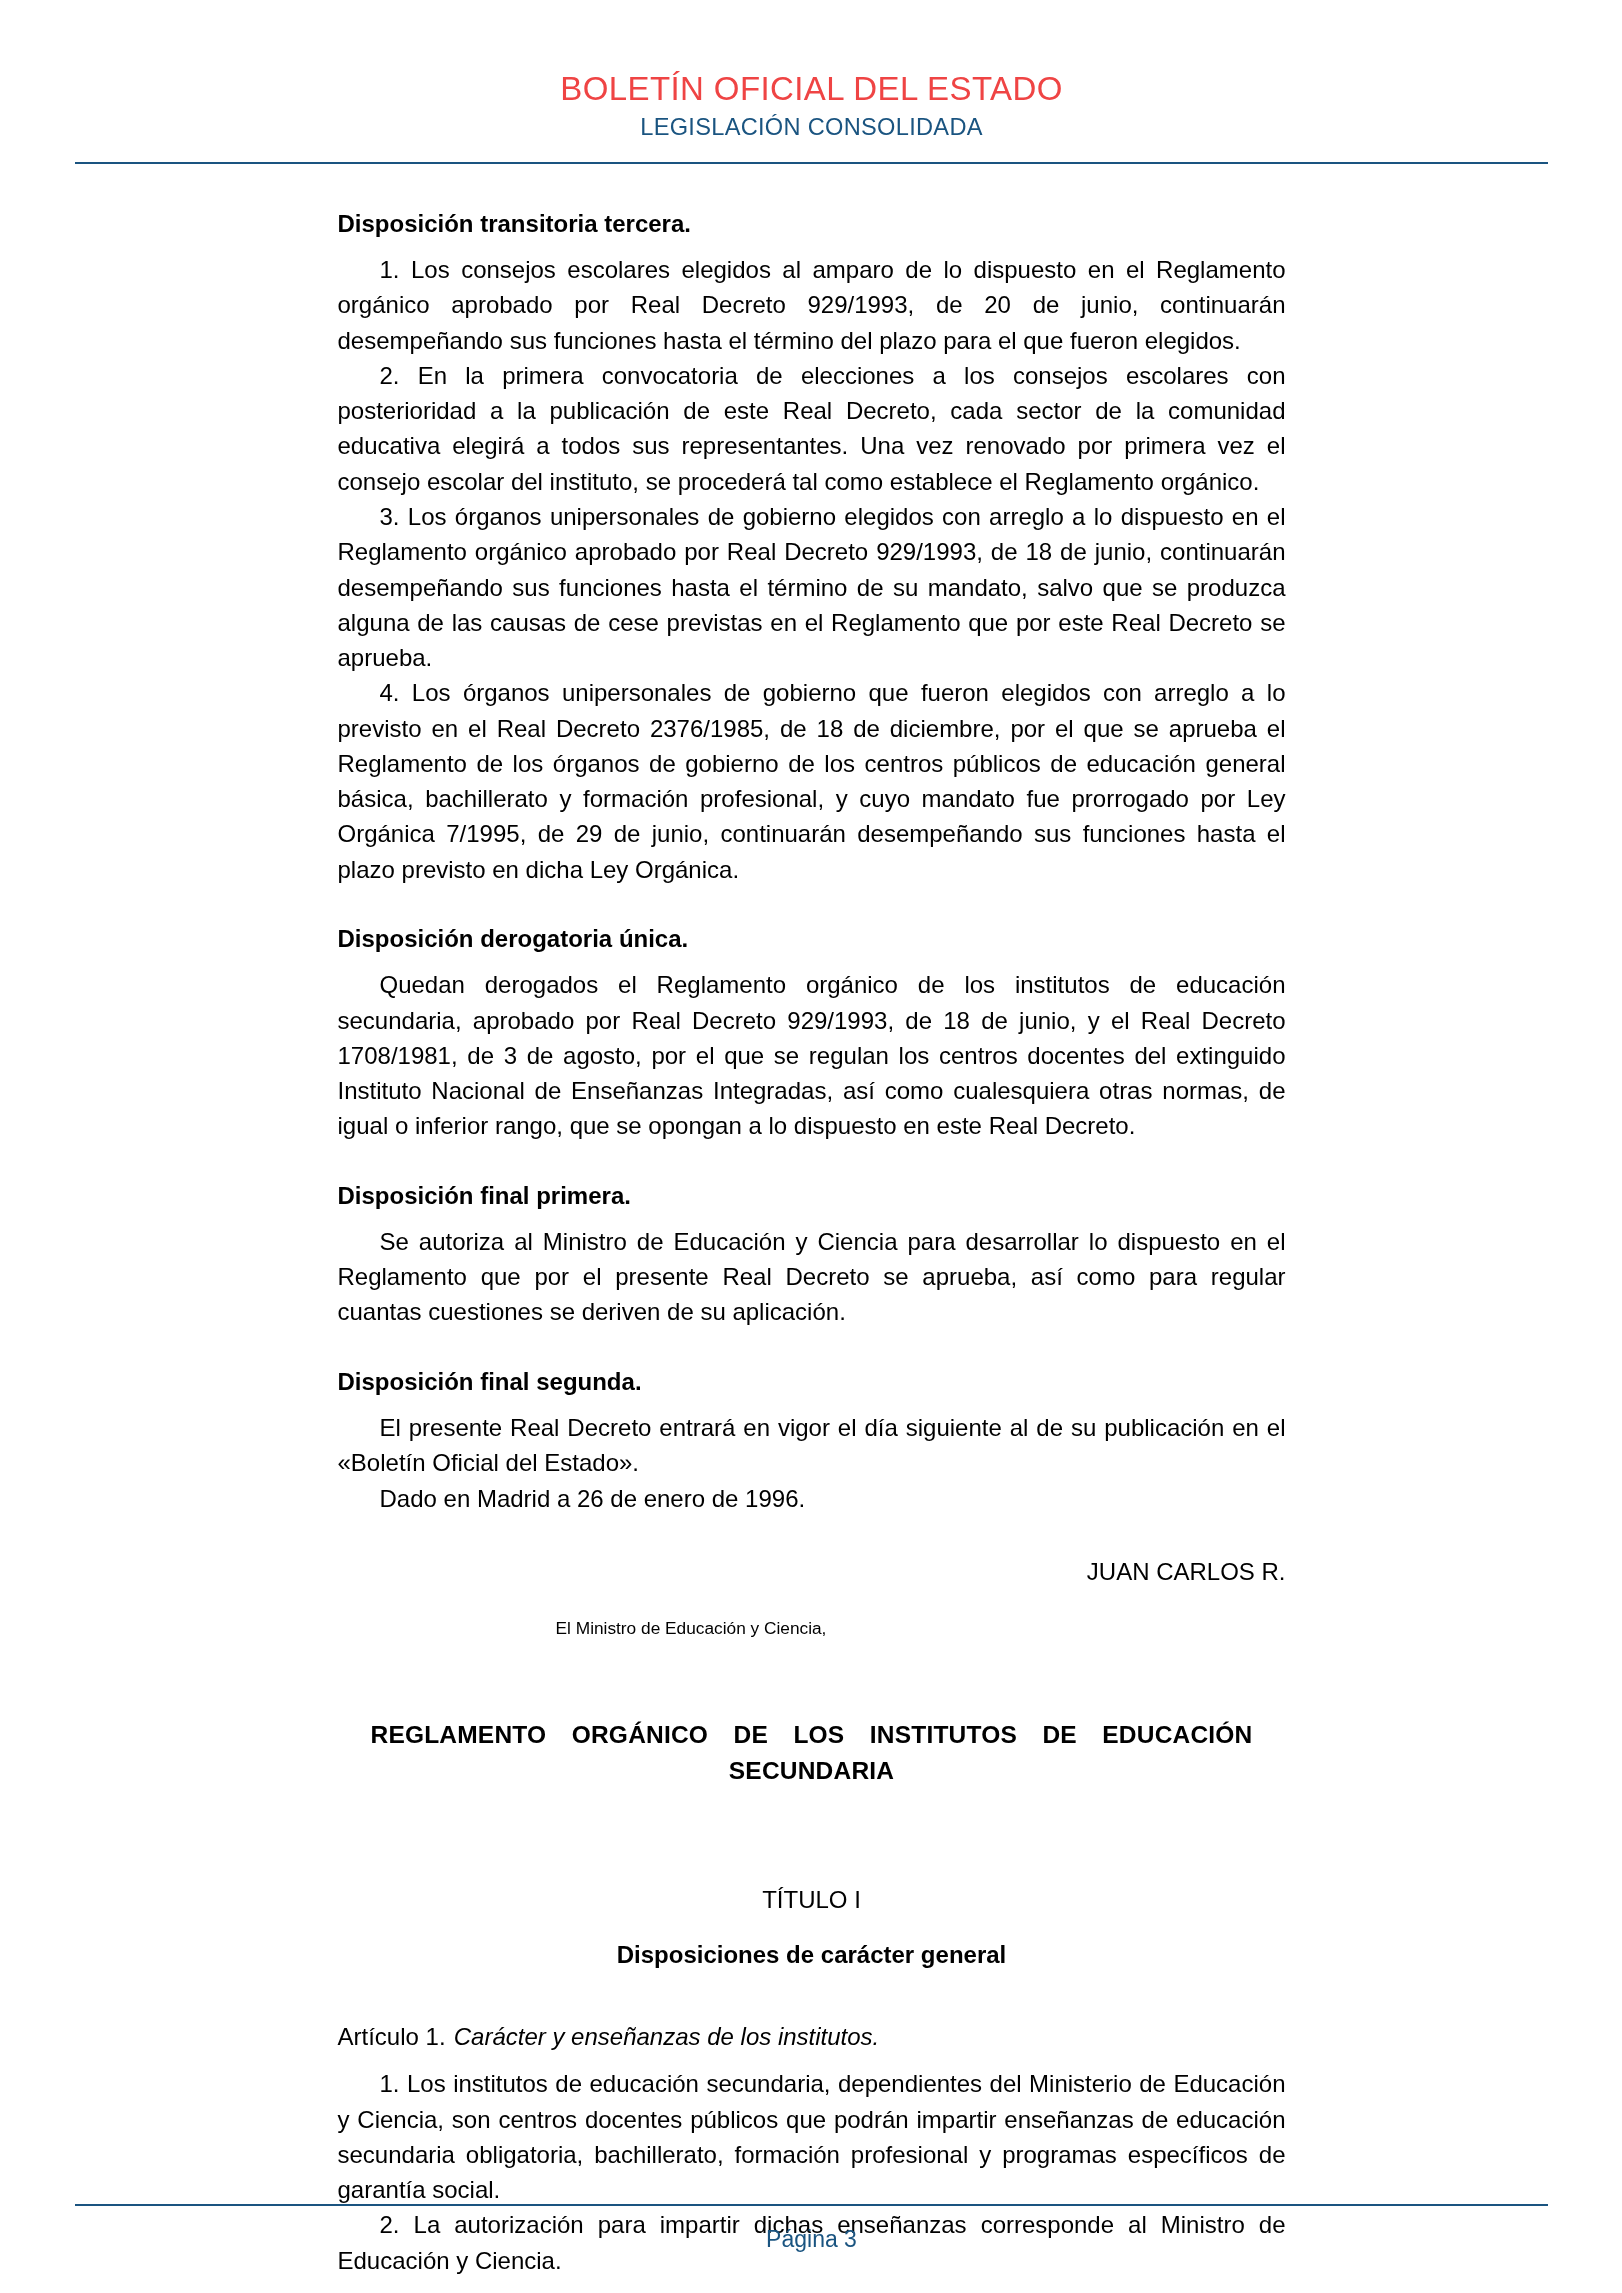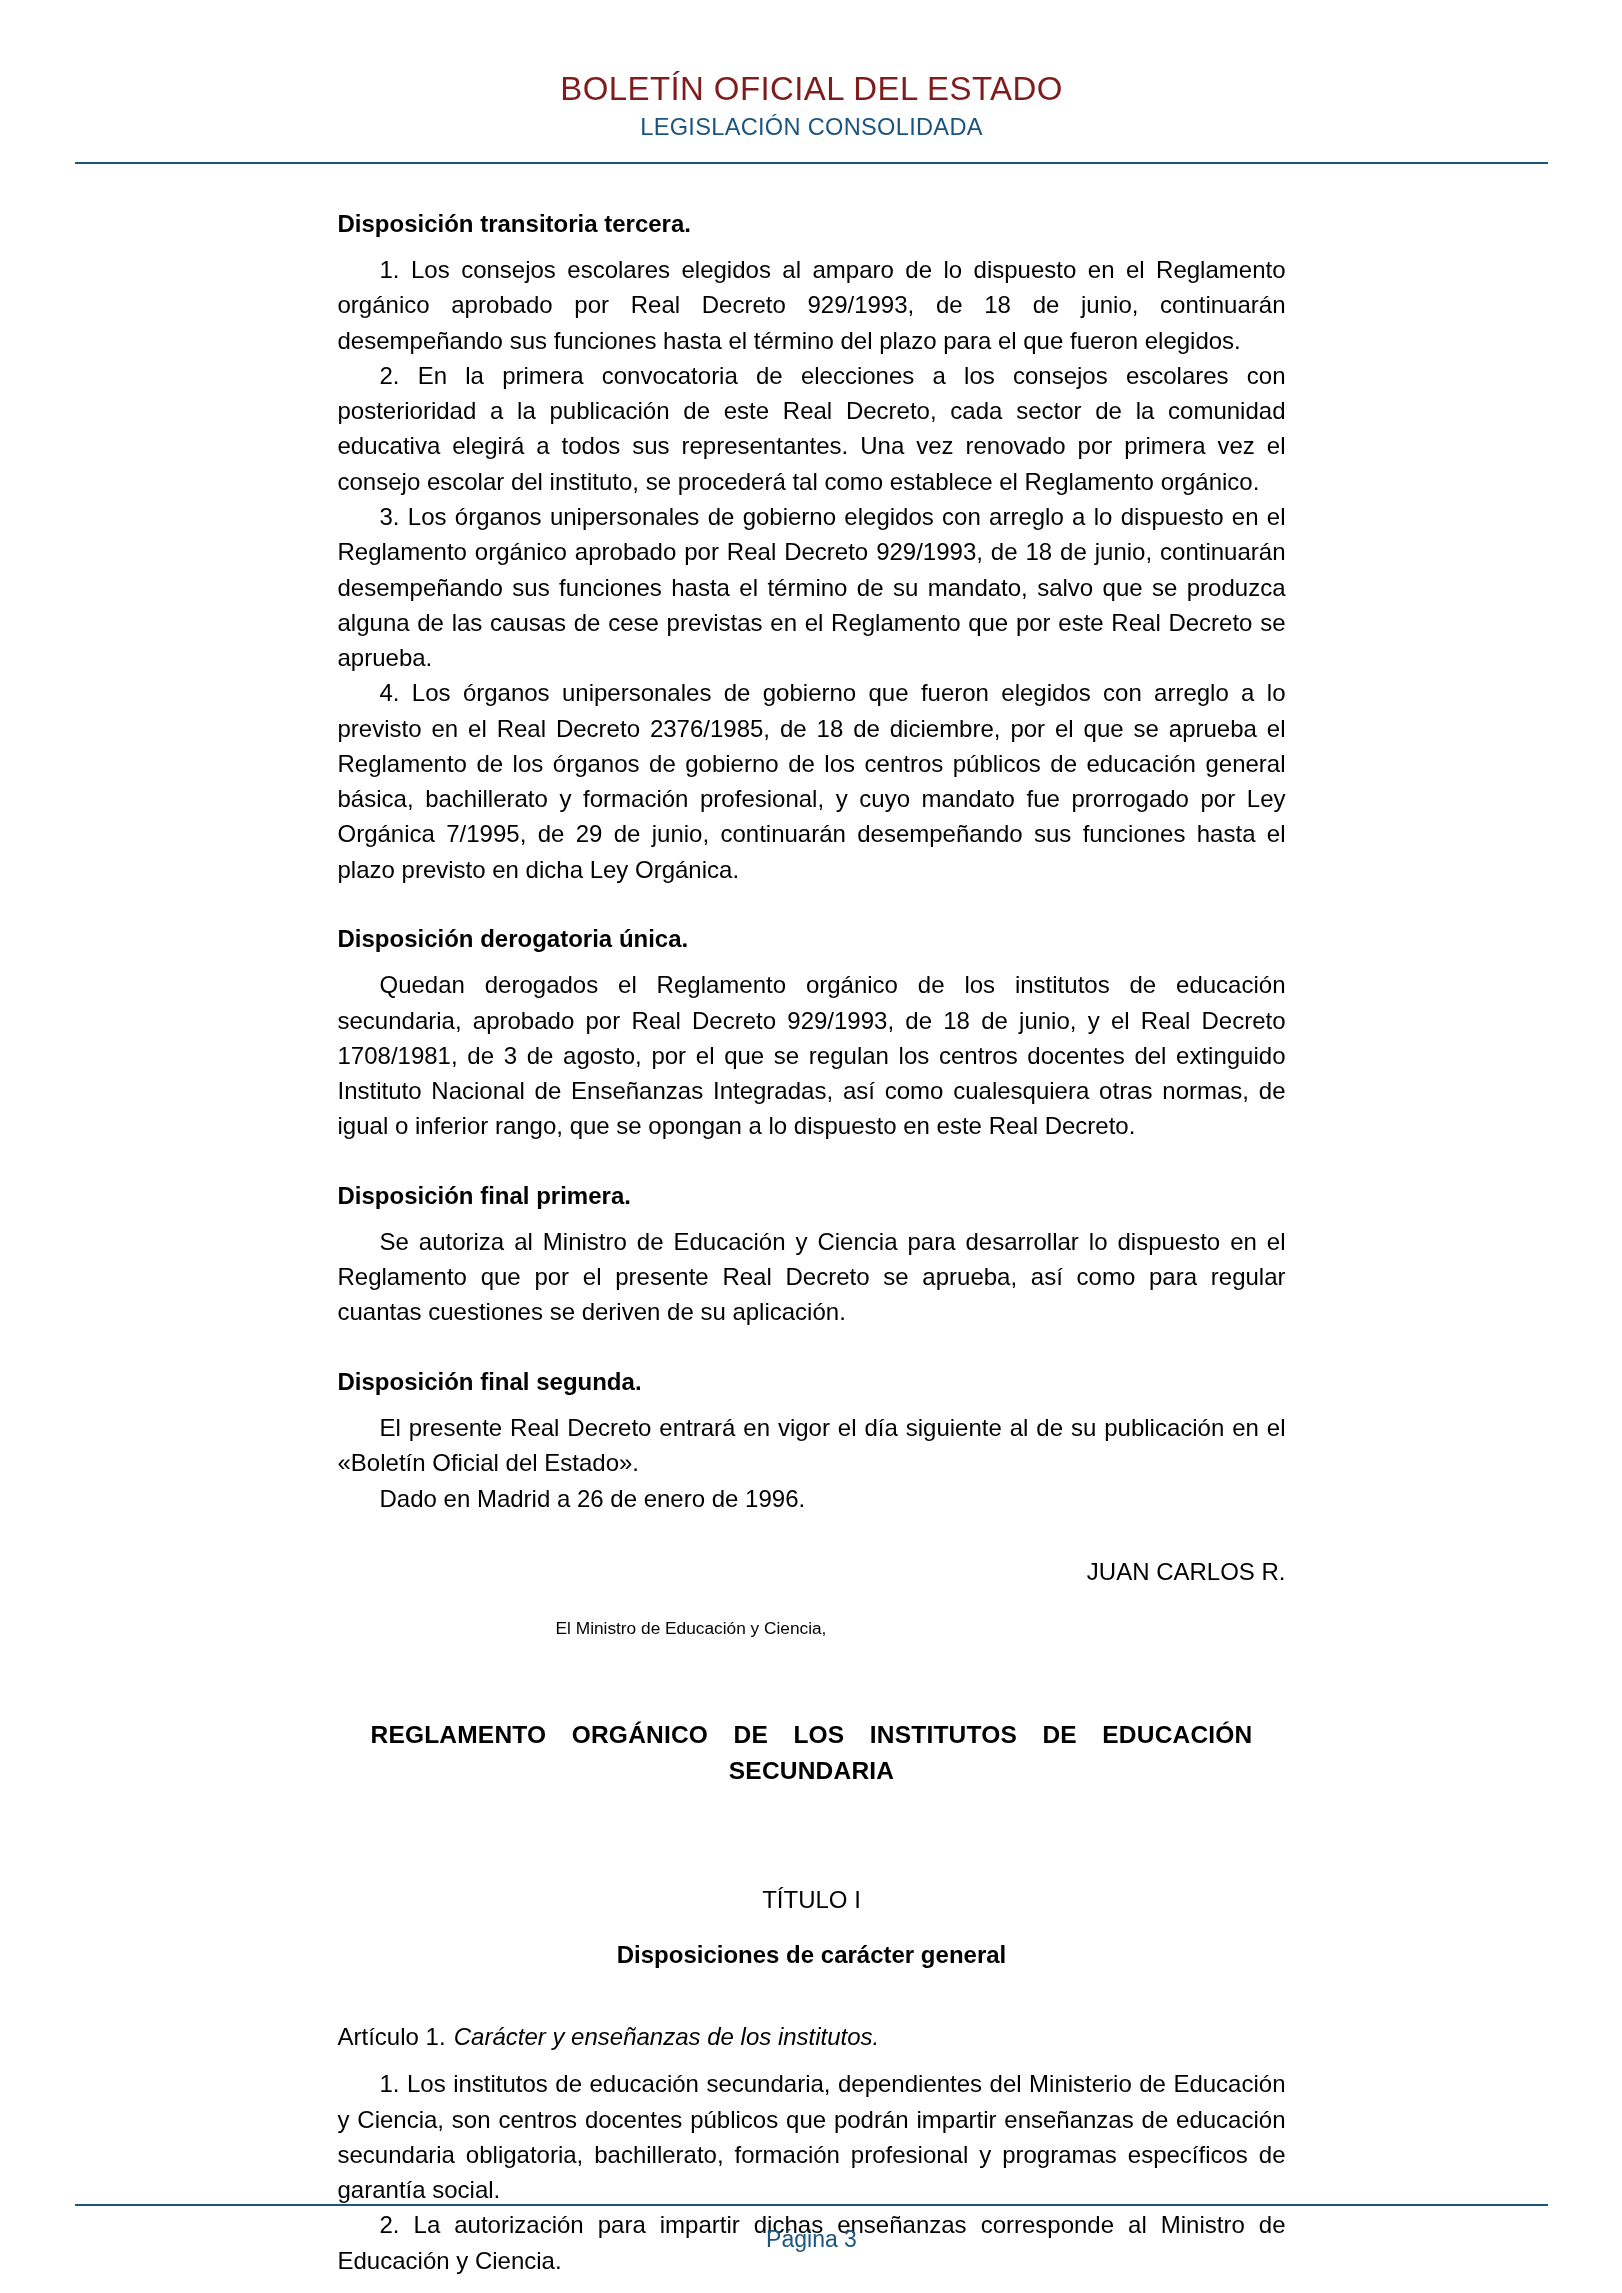--- a/index.html
+++ b/index.html
@@ -17,21 +17,21 @@
     box-sizing: border-box;
     overflow: hidden;
   }
 
   
   .doc-header {
     padding-top: 71px;
     text-align: center;
   }
   .doc-header .boe-title {
-    color: #7f1d1d;
+    color: #ef4444;
     font-size: 33px;
     letter-spacing: 0.4px;
     line-height: 1.12;
     font-weight: 400;
   }
   .doc-header .boe-subtitle {
     color: #1a5480;
     font-size: 23.6px;
     letter-spacing: 0.3px;
     line-height: 1.2;
@@ -155,21 +155,21 @@
 
   <div class="doc-header">
     <div class="boe-title">BOLETÍN OFICIAL DEL ESTADO</div>
     <div class="boe-subtitle">LEGISLACIÓN CONSOLIDADA</div>
   </div>
   <div class="rule-top"></div>
 
   <div class="content">
 
     <div class="h-disposicion">Disposición transitoria tercera.</div>
-    <p class="body">1. Los consejos escolares elegidos al amparo de lo dispuesto en el Reglamento orgánico aprobado por Real Decreto 929/1993, de 18 de junio, continuarán desempeñando sus funciones hasta el término del plazo para el que fueron elegidos.</p>
+    <p class="body">1. Los consejos escolares elegidos al amparo de lo dispuesto en el Reglamento orgánico aprobado por Real Decreto 929/1993, de 20 de junio, continuarán desempeñando sus funciones hasta el término del plazo para el que fueron elegidos.</p>
     <p class="body">2. En la primera convocatoria de elecciones a los consejos escolares con posterioridad a la publicación de este Real Decreto, cada sector de la comunidad educativa elegirá a todos sus representantes. Una vez renovado por primera vez el consejo escolar del instituto, se procederá tal como establece el Reglamento orgánico.</p>
     <p class="body">3. Los órganos unipersonales de gobierno elegidos con arreglo a lo dispuesto en el Reglamento orgánico aprobado por Real Decreto 929/1993, de 18 de junio, continuarán desempeñando sus funciones hasta el término de su mandato, salvo que se produzca alguna de las causas de cese previstas en el Reglamento que por este Real Decreto se aprueba.</p>
     <p class="body">4. Los órganos unipersonales de gobierno que fueron elegidos con arreglo a lo previsto en el Real Decreto 2376/1985, de 18 de diciembre, por el que se aprueba el Reglamento de los órganos de gobierno de los centros públicos de educación general básica, bachillerato y formación profesional, y cuyo mandato fue prorrogado por Ley Orgánica 7/1995, de 29 de junio, continuarán desempeñando sus funciones hasta el plazo previsto en dicha Ley Orgánica.</p>
 
     <div class="h-disposicion spaced-top">Disposición derogatoria única.</div>
     <p class="body">Quedan derogados el Reglamento orgánico de los institutos de educación secundaria, aprobado por Real Decreto 929/1993, de 18 de junio, y el Real Decreto 1708/1981, de 3 de agosto, por el que se regulan los centros docentes del extinguido Instituto Nacional de Enseñanzas Integradas, así como cualesquiera otras normas, de igual o inferior rango, que se opongan a lo dispuesto en este Real Decreto.</p>
 
     <div class="h-disposicion spaced-top">Disposición final primera.</div>
     <p class="body">Se autoriza al Ministro de Educación y Ciencia para desarrollar lo dispuesto en el Reglamento que por el presente Real Decreto se aprueba, así como para regular cuantas cuestiones se deriven de su aplicación.</p>
 

